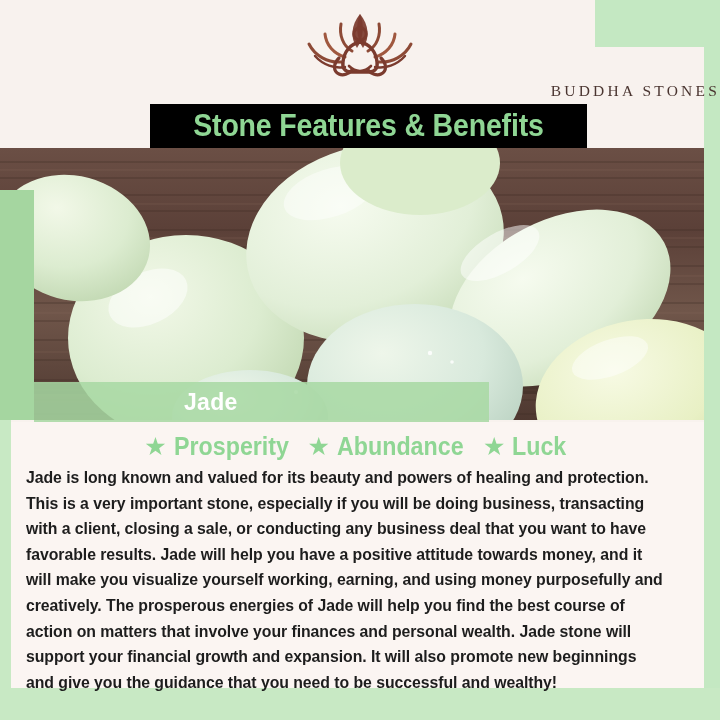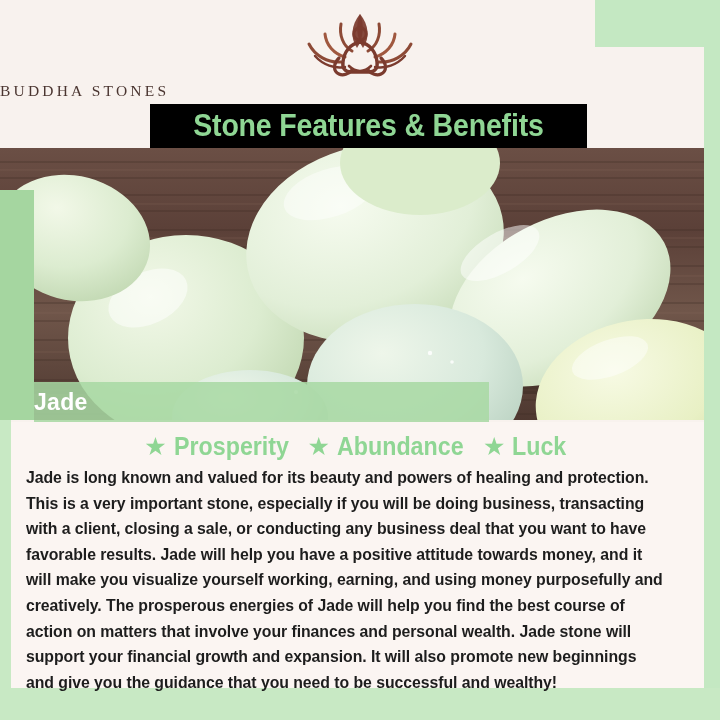--- a/index.html
+++ b/index.html
@@ -14,21 +14,21 @@
   
   .frame-top-right{position:absolute;left:595px;top:0;width:125px;height:47px;background:#c4e8c2;}
   .frame-right{position:absolute;right:0;top:0;width:16px;height:720px;background:#c4e8c2;}
   .frame-left{position:absolute;left:0;top:420px;width:11px;height:300px;background:#c8e9c4;}
   .frame-bottom{position:absolute;left:0;bottom:0;width:720px;height:32px;background:#c8e9c4;}
   .frame-photo-left{position:absolute;left:0;top:190px;width:34px;height:230px;background:#a5d6a0;}
   .wedge{position:absolute;left:522px;bottom:26px;width:46px;height:26px;
          background:#c8e9c4;clip-path:polygon(0 100%,100% 100%,100% 0);}
 
   
-  .logo{position:absolute;left:0;top:8px;width:720px;text-align:left;}
+  .logo{position:absolute;left:0;top:8px;width:720px;text-align:right;}
   .logo svg{display:block;margin:0 auto;}
   .logo-text{
     font-family:"Liberation Serif", serif;
     font-size:15.5px;letter-spacing:3.2px;color:#4a3530;
     margin-top:2px;font-weight:400;
   }
 
   
   .banner{
     position:absolute;left:150px;top:104px;width:437px;height:44px;
@@ -44,21 +44,21 @@
   
   .photo{position:absolute;left:0;top:148px;width:704px;height:272px;overflow:hidden;background:#5a4038;}
   .photo svg{display:block;}
 
   .jade-band{
     position:absolute;left:34px;top:382px;width:455px;height:40px;
     background:rgba(168,217,163,0.86);
     display:flex;align-items:center;
   }
   .jade-label{
-    color:#ffffff;font-size:23px;font-weight:bold;
+    margin-left:150px;color:#ffffff;font-size:23px;font-weight:bold;
     font-family:"Liberation Sans", sans-serif;letter-spacing:0.3px;
   }
 
   
   .content{position:absolute;left:11px;top:422px;width:693px;height:266px;background:#fbf5f2;}
 
   .benefits{
     display:flex;align-items:center;justify-content:center;gap:10px;
     padding-top:10px;
   }

